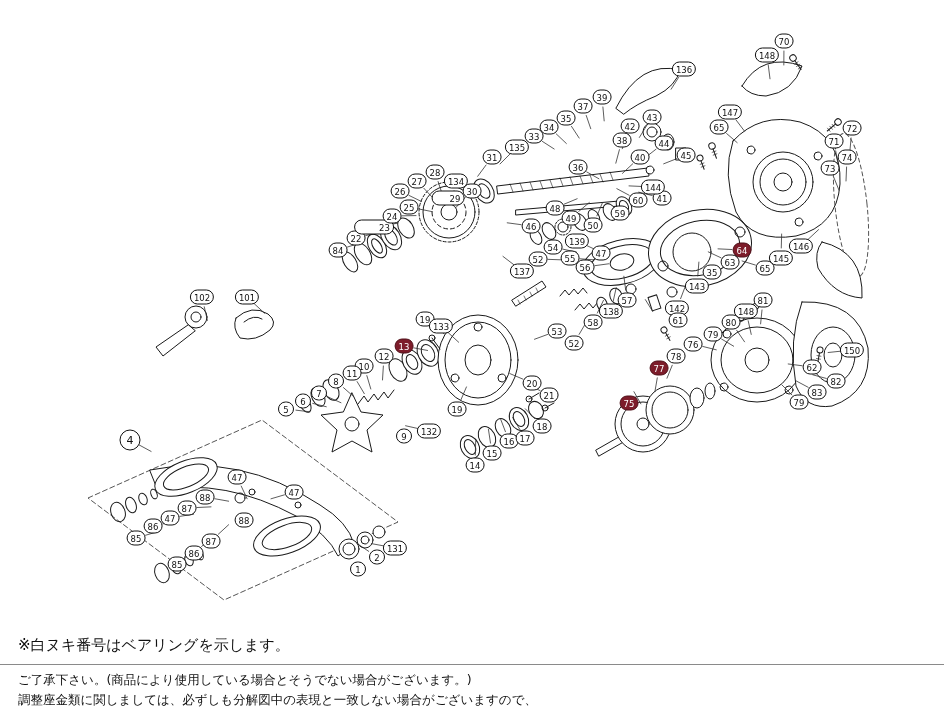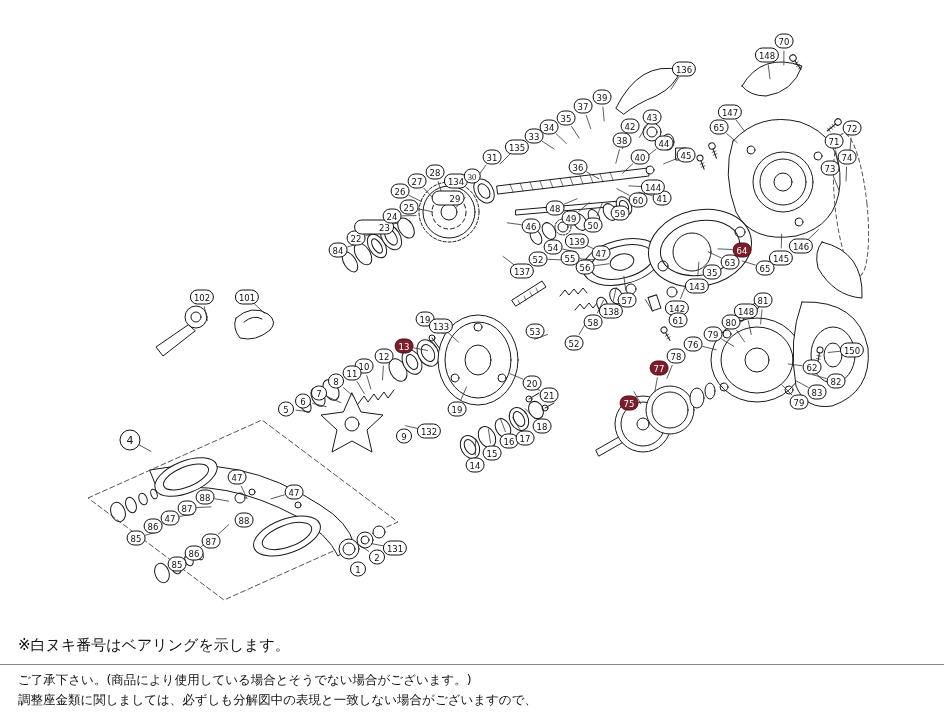--- a/index.html
+++ b/index.html
@@ -354,21 +354,21 @@
         <div class="callout" style="left: 338px; top: 250px;">84</div>
         <div class="callout" style="left: 356px; top: 238px;">22</div>
         <div class="callout" style="left: 374px; top: 227px; padding-left: 24px;">23</div>
         <div class="callout" style="left: 392px; top: 216px;">24</div>
         <div class="callout" style="left: 409px; top: 207px;">25</div>
         <div class="callout" style="left: 400px; top: 191px;">26</div>
         <div class="callout" style="left: 417px; top: 181px;">27</div>
         <div class="callout" style="left: 435px; top: 172px;">28</div>
         <div class="callout" style="left: 448px; top: 198px; padding-left: 17px;">29</div>
         <div class="callout" style="left: 456px; top: 181px;">134</div>
-        <div class="callout" style="left: 472px; top: 176px; font-family: Liberation Serif, serif;">30</div>
+        <div class="callout" style="left: 472px; top: 191px;">30</div>
         <div class="callout" style="left: 492px; top: 157px;">31</div>
         <div class="callout" style="left: 517px; top: 147px;">135</div>
         <div class="callout" style="left: 534px; top: 136px;">33</div>
         <div class="callout" style="left: 549px; top: 127px;">34</div>
         <div class="callout" style="left: 566px; top: 118px;">35</div>
         <div class="callout" style="left: 583px; top: 106px;">37</div>
         <div class="callout" style="left: 602px; top: 97px;">39</div>
         <div class="callout" style="left: 578px; top: 167px;">36</div>
         <div class="callout" style="left: 622px; top: 140px;">38</div>
         <div class="callout" style="left: 640px; top: 157px;">40</div>
@@ -400,21 +400,21 @@
         <div class="callout" style="left: 712px; top: 272px;">35</div>
         <div class="callout" style="left: 765px; top: 268px;">65</div>
         <div class="callout" style="left: 781px; top: 258px;">145</div>
         <div class="callout" style="left: 801px; top: 246px;">146</div>
         <div class="callout" style="left: 697px; top: 286px;">143</div>
         <div class="callout" style="left: 677px; top: 308px;">142</div>
         <div class="callout" style="left: 658px; top: 320px; margin-left: 20px;">61</div>
         <div class="callout" style="left: 627px; top: 300px;">57</div>
         <div class="callout" style="left: 611px; top: 311px;">138</div>
         <div class="callout" style="left: 593px; top: 322px; text-align: right;">58</div>
-        <div class="callout" style="left: 535px; top: 331px;">53</div>
+        <div class="callout" style="left: 557px; top: 331px;">53</div>
         <div class="callout" style="left: 574px; top: 343px;">52</div>
         <div class="callout" style="left: 522px; top: 271px;">137</div>
         <div class="callout" style="left: 538px; top: 259px;">52</div>
         <div class="callout" style="left: 553px; top: 247px;">54</div>
         <div class="callout" style="left: 570px; top: 258px;">55</div>
         <div class="callout" style="left: 585px; top: 267px;">56</div>
         <div class="callout" style="left: 202px; top: 297px;">102</div>
         <div class="callout" style="left: 247px; top: 297px;">101</div>
         <div class="callout" style="left: 425px; top: 319px;">19</div>
         <div class="callout" style="left: 441px; top: 326px;">133</div>

